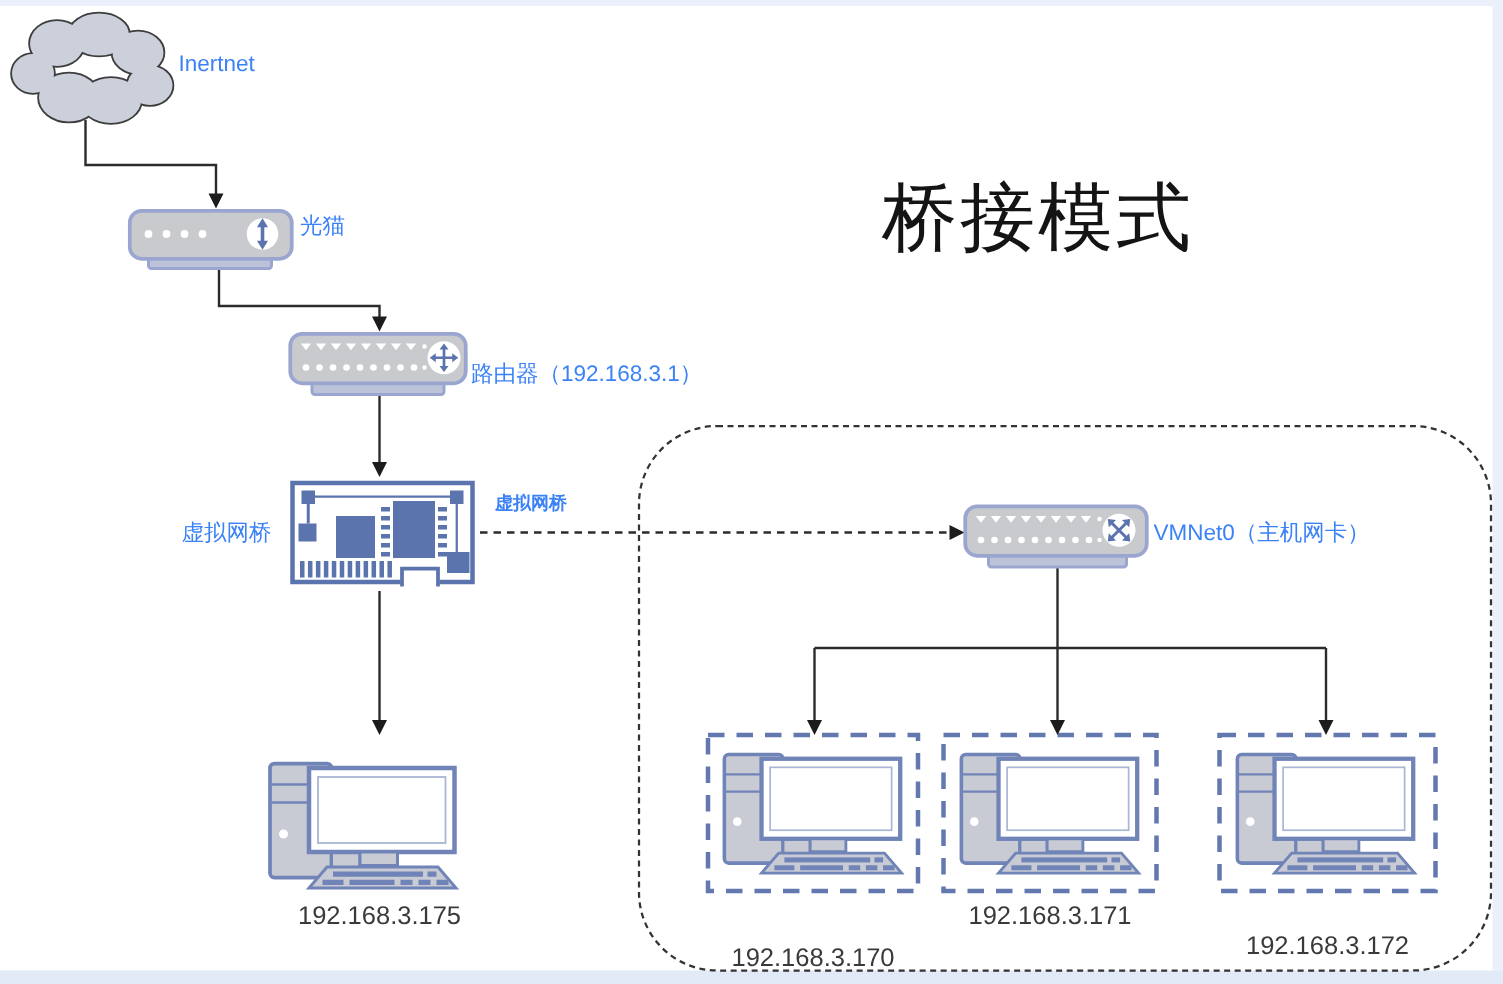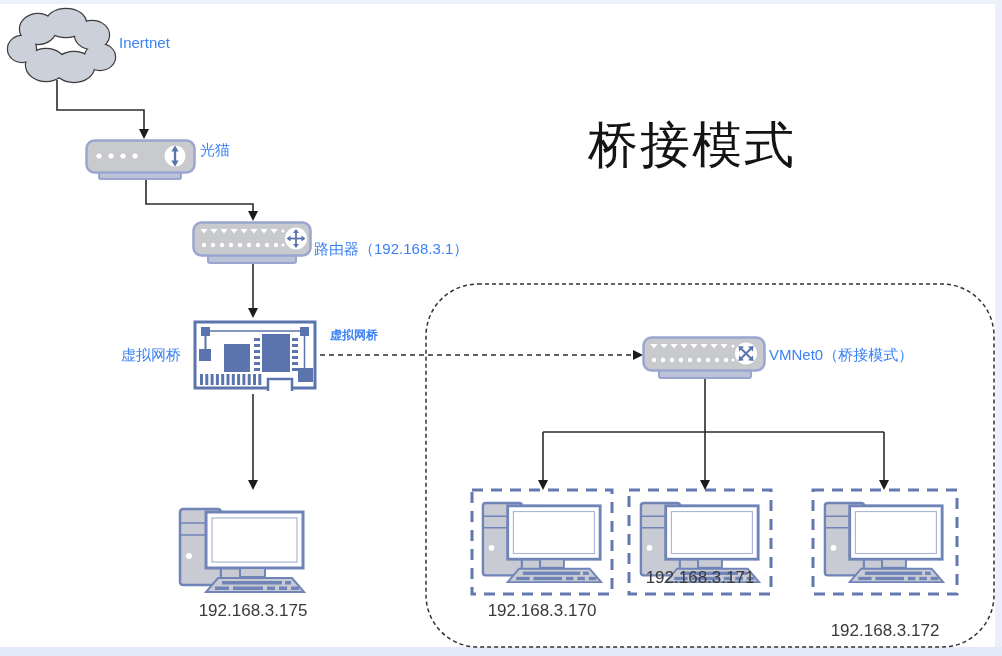--- a/index.html
+++ b/index.html
@@ -254,20 +254,20 @@
   </svg>
 <svg class="node" style="left:823px;top:500px" width="122" height="86" viewBox="0 0 128 90">
     <use href="#pc-icon"></use>
   </svg>
 
 <div class="lbl" style="left:119px;top:34px">Inertnet</div>
 <div class="lbl" style="left:200px;top:141px">光猫</div>
 <div class="lbl" style="left:314px;top:240px">路由器（192.168.3.1）</div>
 <div class="lbl" style="left:121px;top:346px">虚拟网桥</div>
 <div class="lbl" id="bridge-label" style="left:330px;top:327px">虚拟网桥</div>
-<div class="lbl" style="left:769px;top:346px">VMNet0（桥接模式）</div>
+<div class="lbl" style="left:769px;top:346px">VMNet0（主机网卡）</div>
 
 <div id="diagram-title">桥接模式</div>
 
 <div class="ip" style="left:178px;top:601px;width:150px">192.168.3.175</div>
-<div class="ip" style="left:472px;top:601px;width:140px">192.168.3.170</div>
-<div class="ip" style="left:629px;top:568px;width:142px">192.168.3.171</div>
+<div class="ip" style="left:472px;top:629px;width:140px">192.168.3.170</div>
+<div class="ip" style="left:629px;top:601px;width:142px">192.168.3.171</div>
 <div class="ip" style="left:813px;top:621px;width:144px">192.168.3.172</div>
 
 </body></html>

